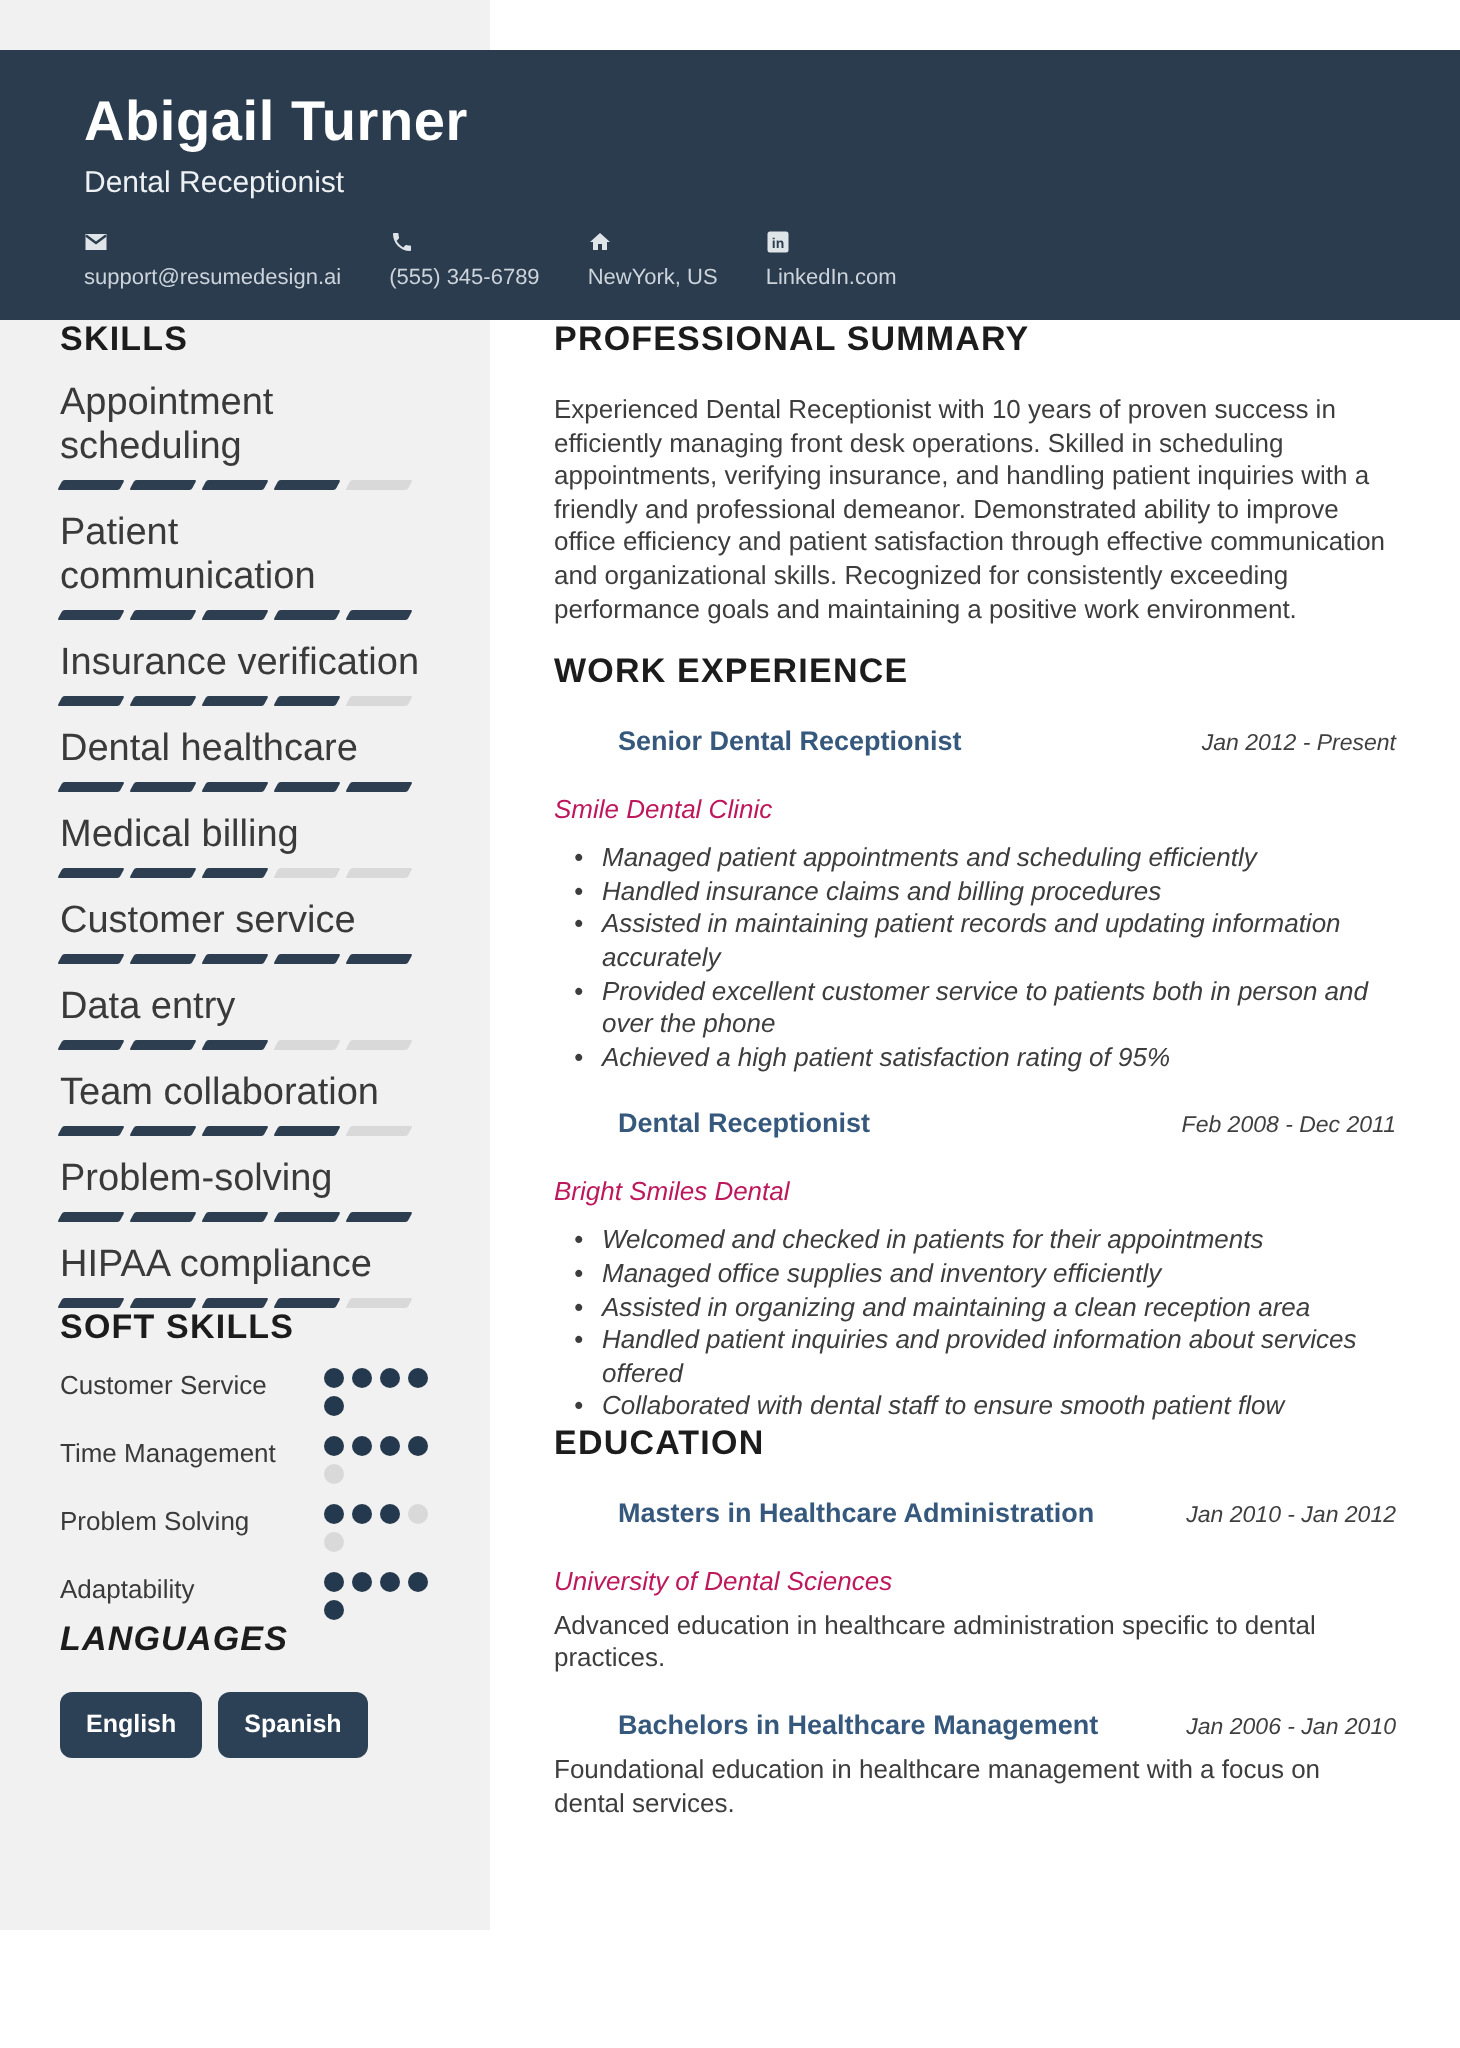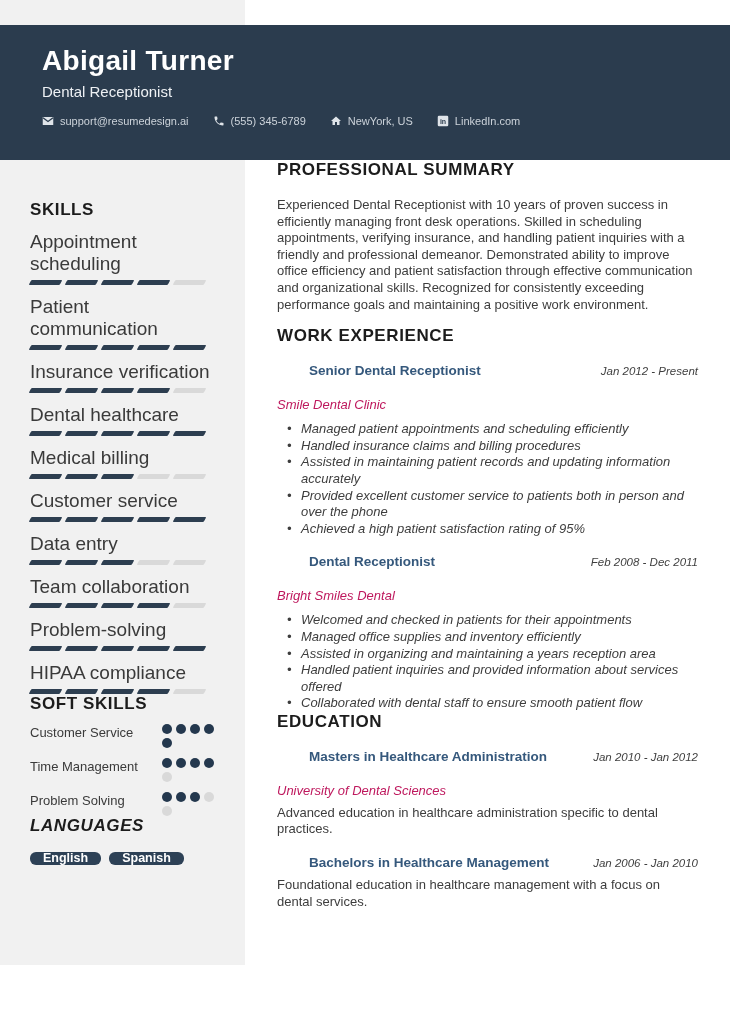--- a/index.html
+++ b/index.html
@@ -20,26 +20,26 @@
   }
   .sidebar-bg{position:absolute;left:0;top:0;width:245px;height:965px;background:var(--sidebar-bg);}
   
   .header{
     position:absolute;top:25px;left:0;width:730px;height:135px;
     background:var(--navy);color:#fff;padding:20px 0 0 42px;
   }
   .name{font-size:28px;font-weight:bold;letter-spacing:.3px;line-height:32px;}
   .headline{font-size:15px;color:#eef1f4;margin-top:6px;}
   .contact-row{display:flex;align-items:center;gap:24px;margin-top:15px;font-size:11px;color:#ccd3da;}
-  .contact-item{display:flex;align-items:flex-start;gap:6px;}
+  .contact-item{display:flex;align-items:flex-start;gap:6px;flex-direction:column;}
   .cicon{display:inline-flex;width:12px;height:12px;}
   .cicon svg{width:12px;height:12px;display:block;}
   
   .content{position:absolute;top:160px;left:0;width:730px;}
-  .sidebar{position:absolute;left:30px;top:0;width:186px;margin-top:40px;}
+  .sidebar{position:absolute;left:30px;top:0;width:186px;}
   .main{position:absolute;left:277px;top:0;width:421px;}
   h2.section{font-size:17px;font-weight:bold;color:#1c1c1c;letter-spacing:.6px;margin:0;}
   
   .skills-title{margin-top:30px;}
   .skills-list{margin-top:8px;}
   .skill-item{margin-top:11px;}
   .skill-name{font-size:19px;color:#3a3a3a;margin-bottom:5px;}
   .skill-bar{display:flex;gap:5px;height:5px;}
   .seg{width:31px;height:5px;background:var(--bar-empty);transform:skewX(-28deg);border-radius:1px;}
   .seg.filled{background:var(--bar-filled);}
@@ -48,21 +48,21 @@
   .soft-list{margin-top:6px;}
   .soft-item{display:flex;align-items:flex-start;margin-top:10px;}
   .soft-name{width:120px;font-size:13px;color:#3a3a3a;line-height:17px;}
   .soft-dots{margin-left:auto;width:54px;display:flex;flex-wrap:wrap;gap:4px;}
   .dot{width:10px;height:10px;border-radius:50%;background:var(--bar-empty);}
   .dot.filled{background:#24384e;}
   
   .lang-title{margin-top:26px;font-style:italic;}
   .pills{display:flex;gap:8px;margin-top:16px;}
   .pill{background:var(--pill-bg);color:#fff;font-size:12.5px;font-weight:bold;
-        padding:0 13px;border-radius:6px;line-height:13px;}
+        padding:10px 13px;border-radius:6px;line-height:13px;}
   
   .summary-title{margin-top:30px;}
   .summary-text{margin-top:17px;font-size:13px;line-height:16.6px;color:var(--body-text);}
   .experience-title{margin-top:25px;}
   .job{margin-top:17px;}
   .entry-head{display:flex;justify-content:space-between;align-items:baseline;}
   .entry-title{font-size:13.5px;font-weight:bold;color:var(--accent-title);margin-left:32px;}
   .entry-dates{font-size:11.5px;font-style:italic;color:#3f3f3f;white-space:nowrap;}
   .entry-sub{font-size:13px;color:#be185d;margin-top:19px;font-style:italic;}
   ul.bullets{margin:9px 0 0 8px;padding:0;list-style:none;}
@@ -250,20 +250,30 @@
         <div class="soft-item">
           <div class="soft-name">Problem Solving</div>
           <div class="soft-dots">
             <span class="dot filled"></span>
             <span class="dot filled"></span>
             <span class="dot filled"></span>
             <span class="dot"></span>
             <span class="dot"></span>
           </div>
         </div>
+        <div class="soft-item">
+          <div class="soft-name">Adaptability</div>
+          <div class="soft-dots">
+            <span class="dot filled"></span>
+            <span class="dot filled"></span>
+            <span class="dot filled"></span>
+            <span class="dot filled"></span>
+            <span class="dot filled"></span>
+          </div>
+        </div>
       </div>
 
     <h2 class="section lang-title">LANGUAGES</h2>
     <div class="pills">
         <span class="pill">English</span>
         <span class="pill">Spanish</span>
       </div>
   </div>
 
   <div class="main">
@@ -288,21 +298,21 @@
         </div>
         <div class="job">
           <div class="entry-head">
             <span class="entry-title">Dental Receptionist</span>
             <span class="entry-dates">Feb 2008 - Dec 2011</span>
           </div>
           <div class="entry-sub">Bright Smiles Dental</div>
           <ul class="bullets">
             <li>Welcomed and checked in patients for their appointments</li>
             <li>Managed office supplies and inventory efficiently</li>
-            <li>Assisted in organizing and maintaining a years reception area</li>
+            <li>Assisted in organizing and maintaining a clean reception area</li>
             <li>Handled patient inquiries and provided information about services offered</li>
             <li>Collaborated with dental staff to ensure smooth patient flow</li>
           </ul>
         </div>
       </div>
 
     <h2 class="section education-title">EDUCATION</h2>
     <div id="education-list">
         <div class="edu">
           <div class="entry-head">

